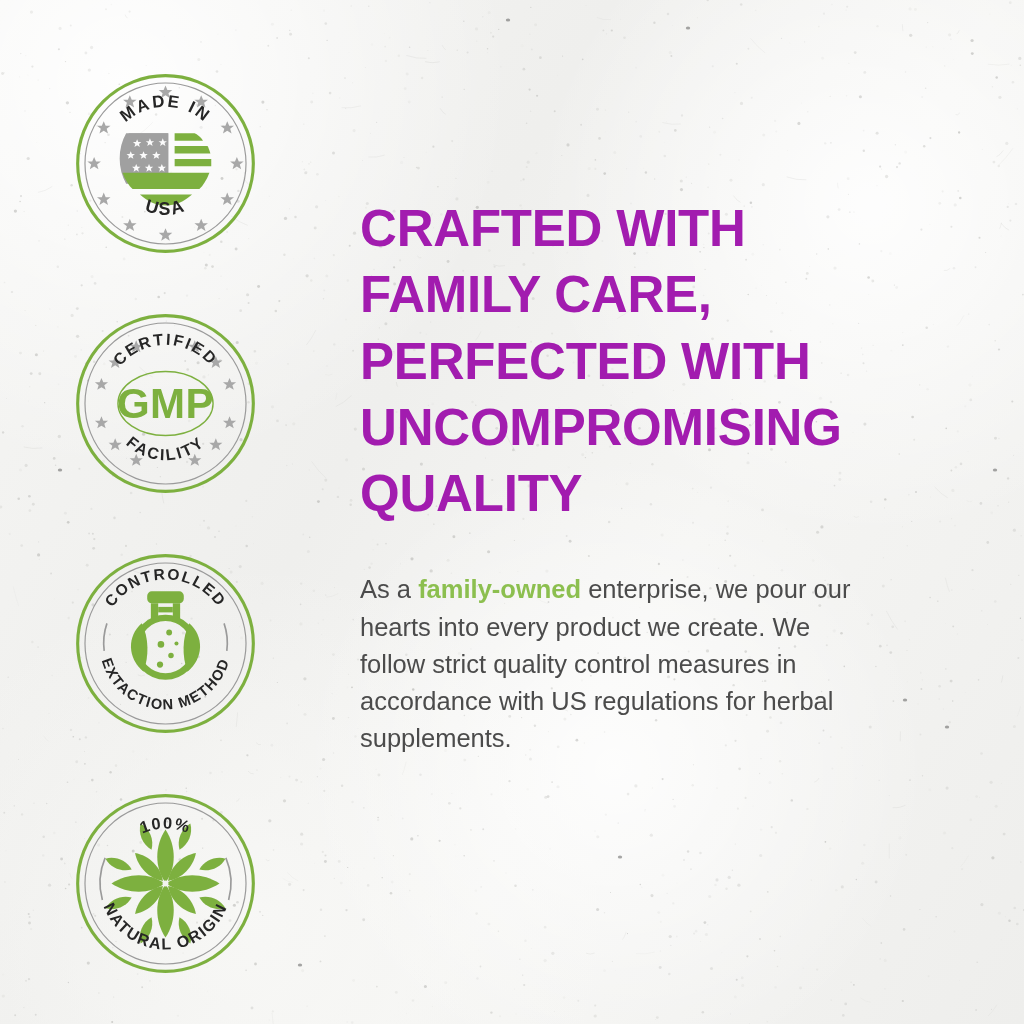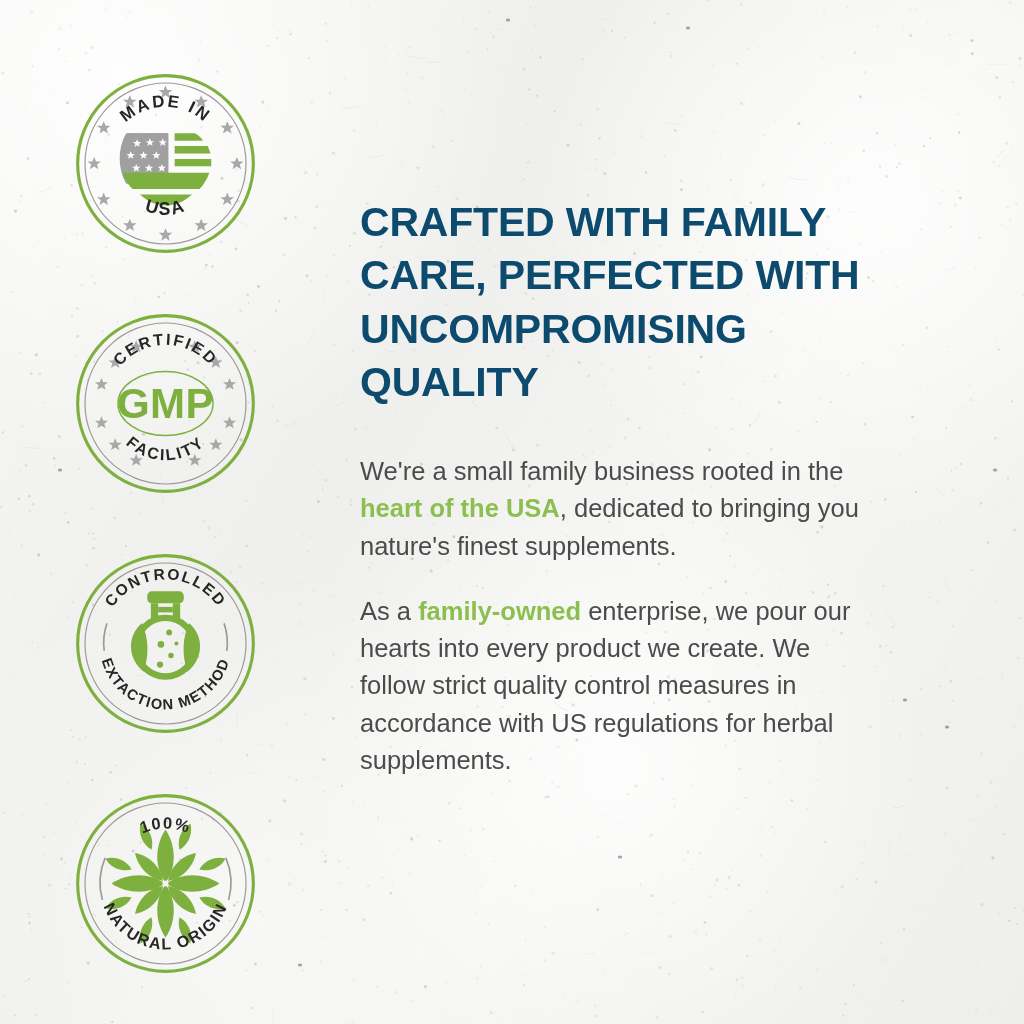--- a/index.html
+++ b/index.html
@@ -63,22 +63,22 @@
     flex: 0 0 auto;
   }
   .badge svg { display: block; width: 183px; height: 183px; }
 
   #content-column {
     flex: 1 1 auto;
     padding: 196px 118px 0 30px;
   }
 
   #headline {
-    color: #0c4a6e;
-    font-size: 41px;
+    color: #a21caf;
+    font-size: 51px;
     line-height: 1.30;
     font-weight: bold;
     letter-spacing: -0.2px;
     text-transform: uppercase;
     margin-bottom: 44px;
     max-width: 560px;
   }
 
   .body-para {
     color: #4b4b4b;
@@ -1984,17 +1984,16 @@
           <textPath href="#arcBot4" startOffset="50%" text-anchor="middle">NATURAL ORIGIN</textPath>
         </text>
       </svg>
     </div>
 
   </div>
 
   <div id="content-column">
     <h1 id="headline">Crafted With Family Care, Perfected With Uncompromising Quality</h1>
 
-    <p class="body-para"><span>We're a small family business rooted in the </span><span class="hl">heart of the USA</span><span>, dedicated to bringing you nature's finest supplements.</span></p>
     <p class="body-para"><span>As a </span><span class="hl">family-owned</span><span> enterprise, we pour our hearts into every product we create. We follow strict quality control measures in accordance with US regulations for herbal supplements.</span></p>
   </div>
 
 </div>
 
 </body></html>

